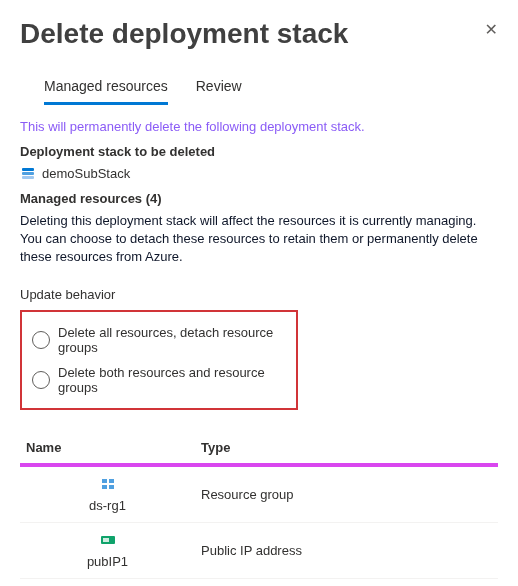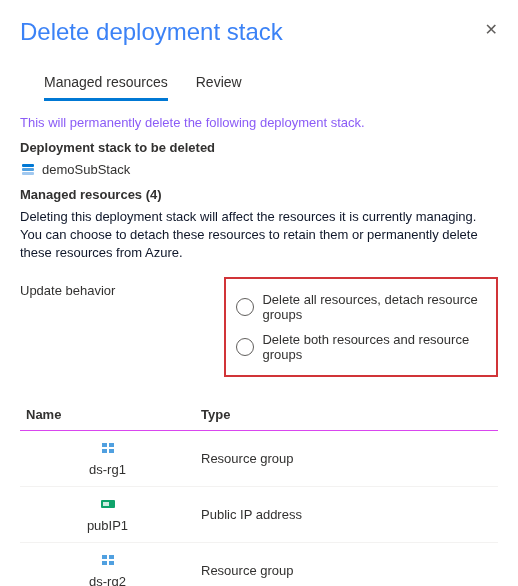--- a/index.html
+++ b/index.html
@@ -8,24 +8,24 @@
     font-family: "Segoe UI", -apple-system, sans-serif;
     font-size: 13px;
     color: #323130;
     background: #fff;
     width: 518px;
     height: 586px;
     overflow: hidden;
   }
   .panel { padding: 18px 20px; position: relative; }
   .header h1 {
-    font-size: 24px;
-    font-weight: 400;
+    font-size: 28px;
+    font-weight: 700;
     margin: 0 0 22px 0;
-    color: #3b82f6;
+    color: #404040;
   }
   .close-btn {
     position: absolute;
     top: 22px; right: 20px;
     font-size: 16px;
     color: #605e5c;
     cursor: pointer;
     line-height: 1;
   }
   .tabs {
@@ -44,21 +44,21 @@
   }
   .tab.active {
     font-weight: 400;
     border-bottom: 3px solid #0078d4;
   }
   .desc { margin: 14px 0 10px 0; color: #8b5cf6; }
   .section-title { font-weight: 700; margin: 6px 0; font-size: 13px; }
   .stack-row { display: flex; align-items: center; gap: 6px; margin: 6px 0 10px 0; }
   .stack-icon svg { width: 16px; height: 16px; display: block; }
   .managed-desc { margin: 4px 0 14px 0; color: #0f172a; line-height: 1.4; }
-  .behavior-row { display: flex; align-items: flex-start; gap: 8px; }
+  .behavior-row { display: flex; align-items: flex-start; gap: 8px; flex-direction: column; }
   .behavior-label { width: 200px; padding-top: 6px; }
   .radio-box {
     border: 2px solid #d13438;
     padding: 8px 10px;
     width: 278px;
   }
   .radio-opt {
     display: flex;
     align-items: center;
     gap: 8px;
@@ -82,21 +82,21 @@
   table {
     width: 100%;
     border-collapse: collapse;
     margin-top: 22px;
   }
   th {
     text-align: left;
     font-weight: 600;
     font-size: 13px;
     padding: 8px 6px;
-    border-bottom: 1px solid #d946ef;
+    border-bottom: 4px solid #d946ef;
   }
   th.name-col { width: 175px; }
   td {
     padding: 9px 6px;
     border-bottom: 1px solid #f3f2f1;
     font-size: 13px;
     vertical-align: middle;
   }
   .res-name { display: flex; align-items: center; gap: 6px; flex-direction: column; }
   .res-icon { width: 16px; height: 16px; display: inline-flex; align-items: center; justify-content: center; }

